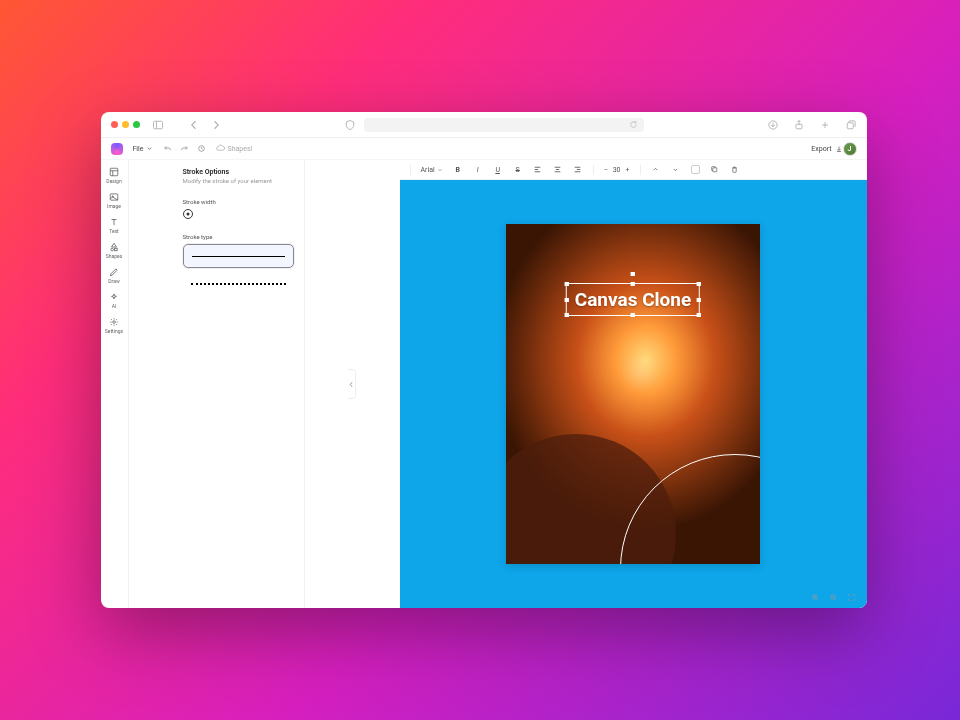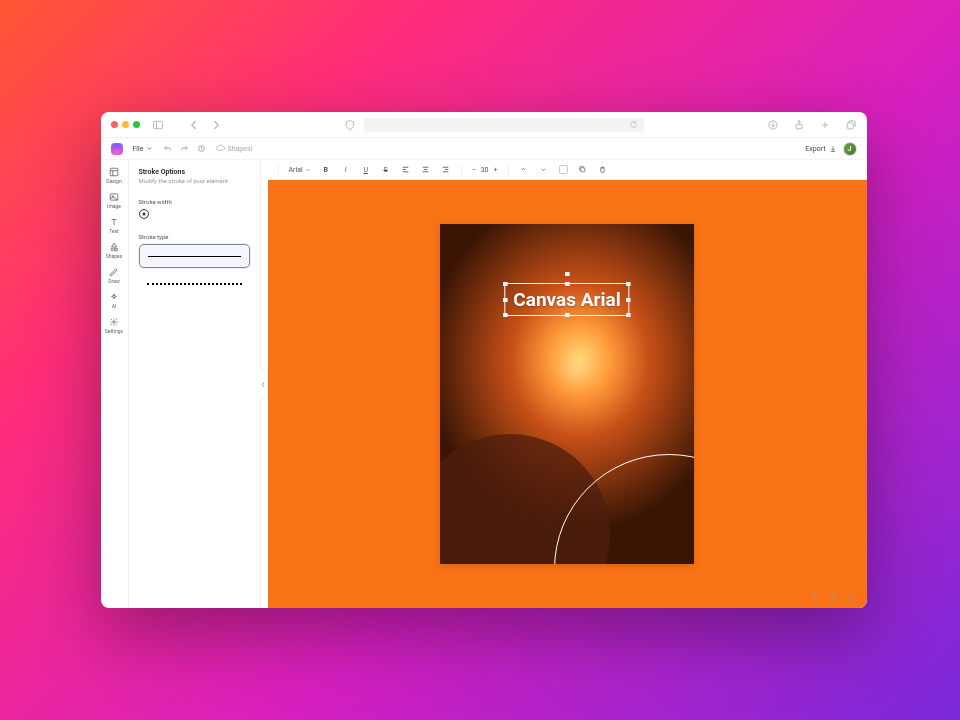--- a/index.html
+++ b/index.html
@@ -16,41 +16,41 @@
 .tb-spacer { flex:1; }
 .addresszone { display:flex; align-items:center; gap:8px; flex:0 0 300px; margin: 0 auto; }
 .addrbar { flex:1; height: 14px; background: #f3f3f3; border-radius: 4px; display:flex; align-items:center; justify-content:flex-end; padding:0 6px;}
 .tb-right { display:flex; gap:14px; margin-left:auto;}
 .appbar { height: 22px; display:flex; align-items:center; padding:0 10px; gap:10px; border-bottom:1px solid #f5f5f5; font-size:7px; color:#444;}
 .logo { width:12px; height:12px; border-radius:4px; background: conic-gradient(from 0deg, #7b5bff, #ff5bc8, #7b5bff); }
 .file-menu { display:flex; align-items:center; gap:2px; cursor:pointer; }
 .mini-icons { display:flex; gap:8px; align-items:center; }
 .mi { width:9px; height:9px; color:#888; display:flex; align-items:center; justify-content:center;}
 .cloud { display:flex; align-items:center; gap:3px; color:#aaa; }
-.app-right { margin-left:auto; display:flex; gap:6px; }
+.app-right { margin-left:auto; display:flex; }
 .export-btn { display:flex; align-items:center; gap:3px; cursor:pointer; }
 .avatar { width:14px; height:14px; border-radius:50%; background:linear-gradient(135deg,#6b9d4e,#4a7a32); color:#fff; display:flex; align-items:center; justify-content:center; font-size:7px; font-weight:600; border:1px solid #ddd;}
-.body { flex:1; display:flex; overflow:hidden; }
+.body { flex:1; display:flex; overflow:hidden;gap:44px; }
 .rail { width:28px; border-right:1px solid #f0f0f0; display:flex; flex-direction:column; align-items:center; padding-top:4px; gap:2px;}
 .rail-item { display:flex; flex-direction:column; align-items:center; gap:1px; padding:3px 0; width:100%; cursor:pointer; font-size:5px; color:#666;}
 .rail-item svg { width:10px; height:10px; color:#555;}
 .sidepanel { width:132px; border-right:1px solid #f0f0f0; padding:8px 10px; display:flex; flex-direction:column; gap:8px;}
 .panel-title { font-size:7px; font-weight:600; color:#222;}
 .panel-sub { font-size:6px; color:#999; margin-top:1px;}
 .section-label { font-size:6px; color:#555; margin-top:6px;}
 .width-ctrl { margin-top:4px; }
 .width-knob { width:10px; height:10px; border-radius:50%; border:1.5px solid #333; background:#fff; position:relative;}
 .width-knob::after { content:''; position:absolute; width:3px; height:3px; background:#333; border-radius:50%; top:50%; left:50%; transform:translate(-50%,-50%);}
 .stroke-opt { height:24px; border-radius:5px; display:flex; align-items:center; justify-content:center; cursor:pointer; padding:0 8px; margin-top:4px;}
 .stroke-opt.sel { border:1px solid #888; background:#f3f5ff; box-shadow:0 0 0 1px rgba(100,100,200,.1);}
 .stroke-line { width:100%; }
 .stroke-solid{ border-top:1.5px solid #000;}
 .stroke-dotted{ border-top:2px dotted #000;}
 .collapse-handle { width:8px; height:30px; background:#fff; border:1px solid #eee; border-left:none; border-radius:0 4px 4px 0; display:flex; align-items:center; justify-content:center; font-size:6px; color:#888; align-self:center; margin-left:-1px; position:relative; z-index:5;}
-.canvas-area { flex:1; background:#f97316; position:relative; display:flex; flex-direction:column;}
+.canvas-area { flex:1; background:#0ea5e9; position:relative; display:flex; flex-direction:column;}
 .fmt-bar { height:20px; background:#fff; border-bottom:1px solid #f0f0f0; display:flex; align-items:center; padding:0 10px; gap:10px; font-size:7px; color:#555;}
 .fmt-sep { width:1px; height:10px; background:#eee;}
 .fmt-btn { width:10px; height:10px; display:flex; align-items:center; justify-content:center; cursor:pointer;}
 .fmt-btn svg{width:9px;height:9px;}
 .font-sel { display:flex; align-items:center; gap:2px; cursor:pointer;}
 .size-ctrl { display:flex; align-items:center; gap:5px;}
 .color-sw { width:9px; height:9px; border-radius:2px; background:#fff; border:1px solid #ccc;}
 .canvas-stage { flex:1; position:relative; display:flex; align-items:center; justify-content:center; overflow:hidden;}
 .artboard { width:254px; height:340px; background: radial-gradient(ellipse 60% 50% at 55% 40%, #ffd97a 0%, #ff9b3a 20%, #c85018 45%, #6b2a0b 80%, #3a1504 100%); position:relative; overflow:hidden; box-shadow:0 2px 8px rgba(0,0,0,.15);}
 .shape-circle-fill { position:absolute; width:200px; height:200px; border-radius:50%; background:rgba(78,30,12,.75); left:-30px; bottom:-70px;}
@@ -348,21 +348,21 @@
       </div>
 
       <div class="canvas-stage">
         <div class="artboard">
           <div class="lens-glare"></div>
           <div class="shape-circle-fill"></div>
           <div class="shape-circle-stroke"></div>
           <div class="text-sel">
             <div class="sel-box">
               <div class="sel-border"></div>
-              <span class="canvas-text">Canvas Arial</span>
+              <span class="canvas-text">Canvas Clone</span>
               <div class="handle rot"></div>
               <div class="handle h-tl"></div>
               <div class="handle h-tm"></div>
               <div class="handle h-tr"></div>
               <div class="handle h-ml"></div>
               <div class="handle h-mr"></div>
               <div class="handle h-bl"></div>
               <div class="handle h-bm"></div>
               <div class="handle h-br"></div>
             </div>

